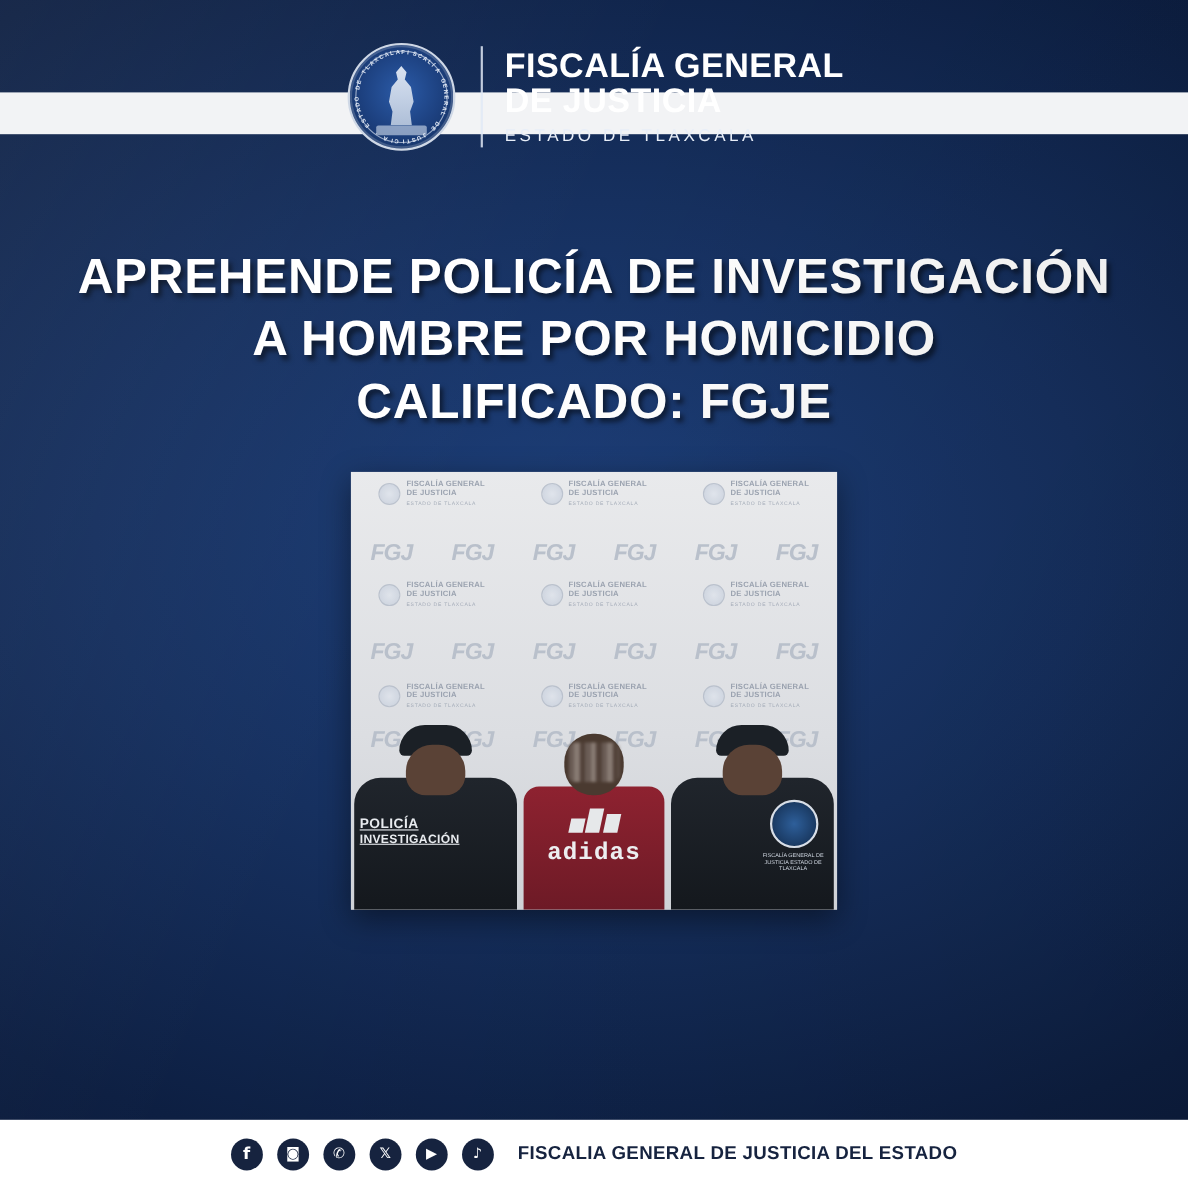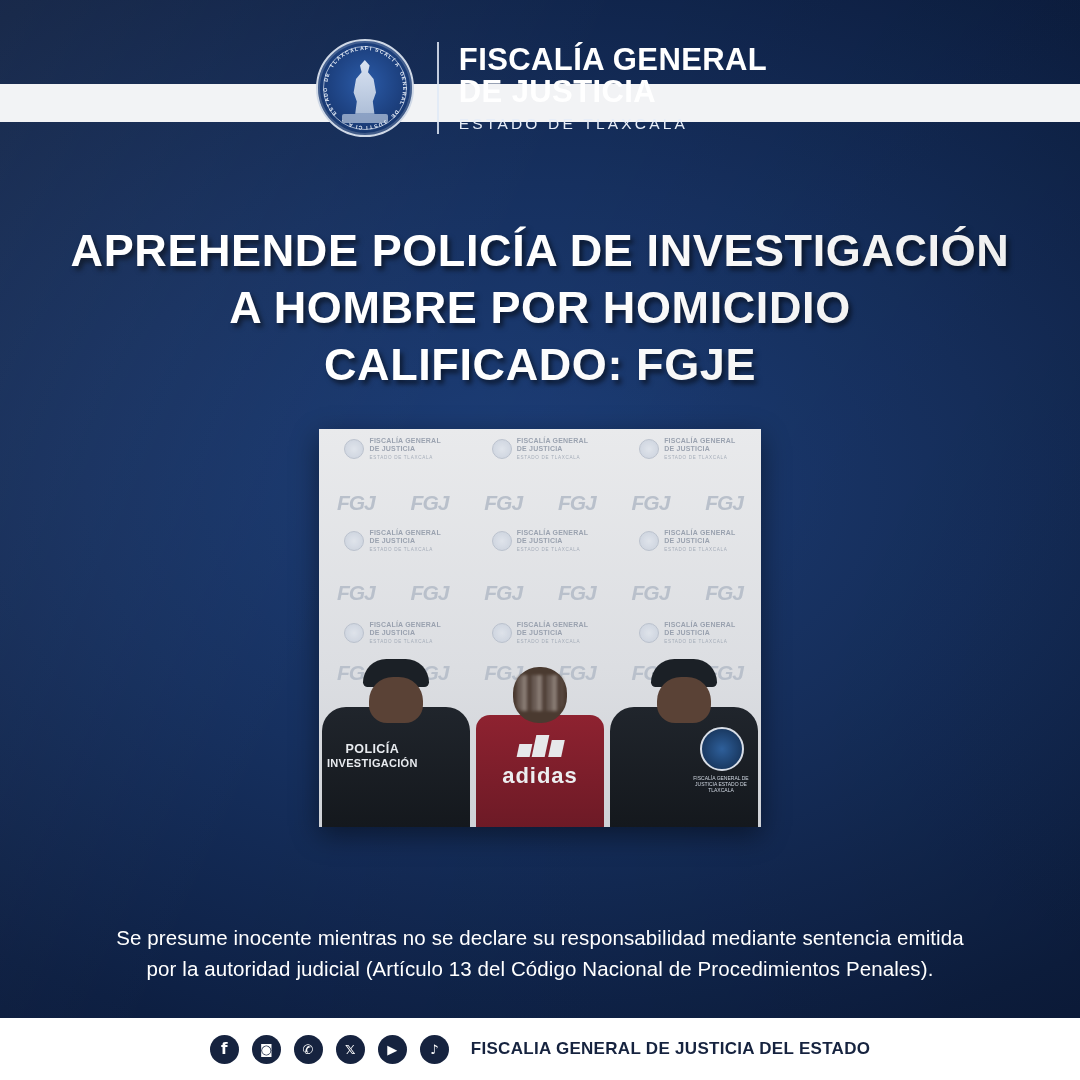--- a/index.html
+++ b/index.html
@@ -186,38 +186,38 @@
     position: absolute; bottom: 0; left: 50%; transform: translateX(-50%);
     width: 148px; height: 120px;
     background: linear-gradient(180deg, #20252c 0%, #14181d 100%);
     border-radius: 24px 24px 0 0;
   }
   .officer-left { left: 2px; }
   .officer-right { right: 2px; }
   .ofc-label {
     position: absolute;
     color: #e8ebef; font-weight: bold; line-height: 1.15;
-    text-align: center;
+    text-decoration: underline;
   }
   .ofc-label .l1 { font-size: 12.5px; letter-spacing: 0.4px; }
   .ofc-label .l2 { font-size: 11px; letter-spacing: 0.3px; }
   .officer-left .ofc-label { left: 6px; bottom: 58px; }
   .ofc-patch {
     position: absolute; right: 14px; bottom: 56px;
     width: 44px; height: 44px; border-radius: 50%;
     background: radial-gradient(circle, #2e5f9a 0%, #1a3a63 70%);
     border: 2px solid #d8dee7;
   }
   .ofc-patch-txt {
     position: absolute; right: 8px; bottom: 34px;
     font-size: 5px; color: #cfd6e0; text-align: center; width: 58px; line-height: 1.25;
   }
   .detainee {
     position: absolute; bottom: 0; left: 50%; transform: translateX(-50%);
-    width: 132px; height: 160px;
+    width: 132px; height: 160px; font-family: Liberation Mono, monospace;
   }
   .detainee .head {
     position: absolute; top: 0; left: 50%; transform: translateX(-50%);
     width: 54px; height: 56px; border-radius: 26px;
     background: #4a3a30;
   }
   .detainee .blur {
     position: absolute; top: 8px; left: 50%; transform: translateX(-50%);
     width: 46px; height: 36px; border-radius: 6px;
     background: repeating-linear-gradient(90deg, #6a5c55 0 5px, #877a72 5px 10px, #58494180 10px 15px);
@@ -512,24 +512,20 @@
             <div class="ofc-patch-txt">FISCALÍA GENERAL DE JUSTICIA ESTADO DE TLAXCALA</div>
           </div>
           <div class="cap"></div>
           <div class="head"></div>
         </div>
       </div>
 
     </div>
   </div>
 
-  <div class="disclaimer">
-    <div>Se presume inocente mientras no se declare su responsabilidad mediante sentencia emitida</div>
-    <div>por la autoridad judicial (Artículo 13 del Código Nacional de Procedimientos Penales).</div>
-  </div>
 
   <div class="footer">
     <div class="social">
       <span class="sic">f</span>
       <span class="sic sm">◙</span>
       <span class="sic sm">✆</span>
       <span class="sic sm">𝕏</span>
       <span class="sic sm">▶</span>
       <span class="sic sm">♪</span>
     </div>

